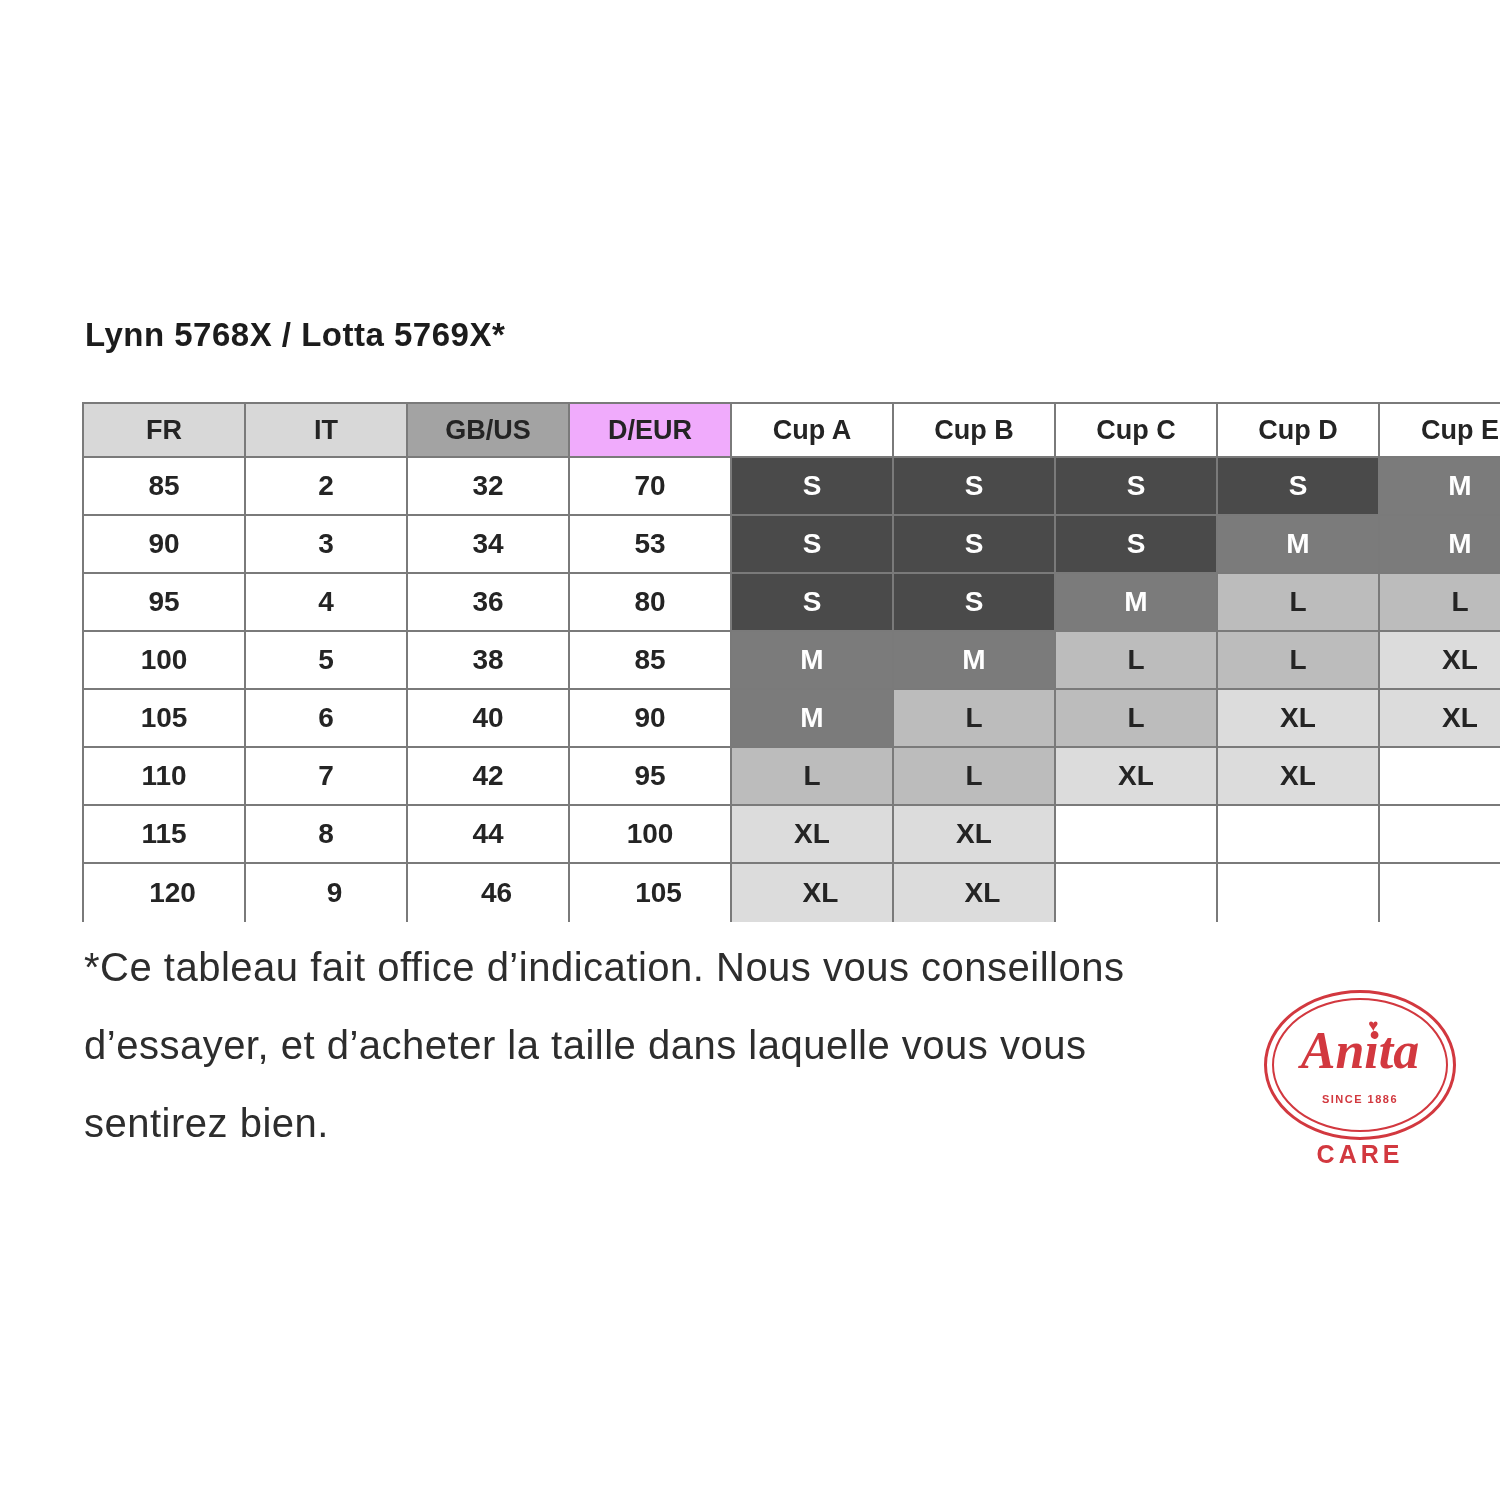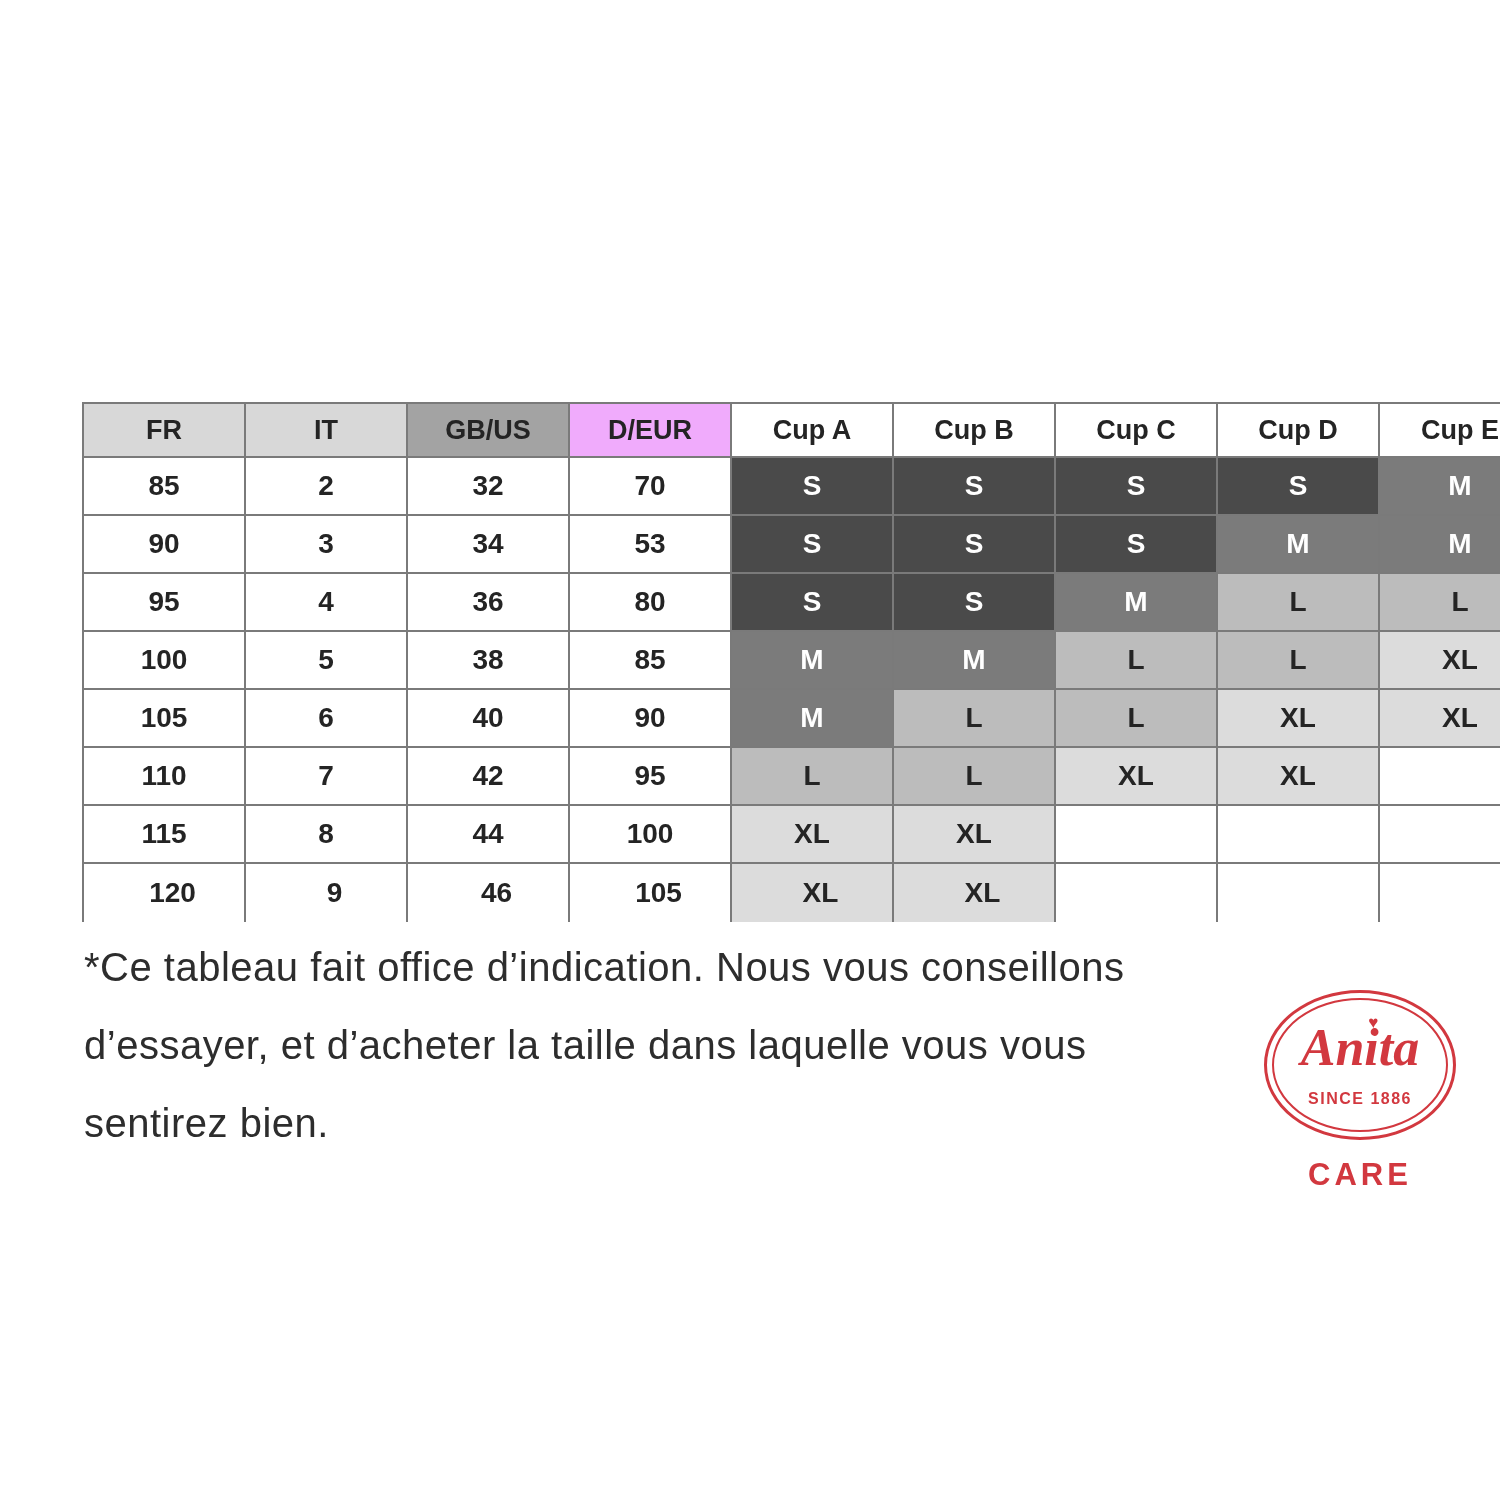--- a/index.html
+++ b/index.html
@@ -28,30 +28,31 @@
   .oval-outer { position:relative; width:192px; height:150px; margin:0 auto;
                 border:3px solid var(--brand-red); border-radius:50%; }
   .oval-inner { position:absolute; left:5px; top:5px; right:5px; bottom:5px;
                 border:2px solid var(--brand-red); border-radius:50%;
                 display:flex; flex-direction:column; align-items:center; justify-content:center; }
   .brand-word { position:relative; font-family:"Liberation Serif", serif;
                 font-style:italic; font-weight:700; font-size:52px;
                 color:var(--brand-red); line-height:1; }
   .brand-heart { position:absolute; left:57%; top:-8px; font-size:17px;
                  color:var(--brand-red); font-style:normal; }
-  .brand-since { font-size:16px; font-weight:700; color:var(--brand-red);
+  .brand-since { font-size:11px; font-weight:700; color:var(--brand-red);
                  letter-spacing:1.5px; margin-top:16px; }
-  .brand-care { font-size:31px; font-weight:700; color:var(--brand-red);
-                letter-spacing:4px; margin-top:17px; }
+  .brand-care { font-size:25px; font-weight:700; color:var(--brand-red);
+                letter-spacing:4px; margin-top:0; }
 </style>
 </head>
 <body>
 
 <div class="canvas">
 
+  <div class="title">Lynn 5768X / Lotta 5769X*</div>
 
   <div class="tbl" id="size-table">
       <div class="trow header">
         <div class="cell" style="background: rgb(216, 216, 216);">FR</div>
         <div class="cell" style="background: rgb(216, 216, 216);">IT</div>
         <div class="cell" style="background: #a3a3a3;">GB/US</div>
         <div class="cell" style="background: #f0abfc;">D/EUR</div>
         <div class="cell">Cup A</div>
         <div class="cell">Cup B</div>
         <div class="cell">Cup C</div>

